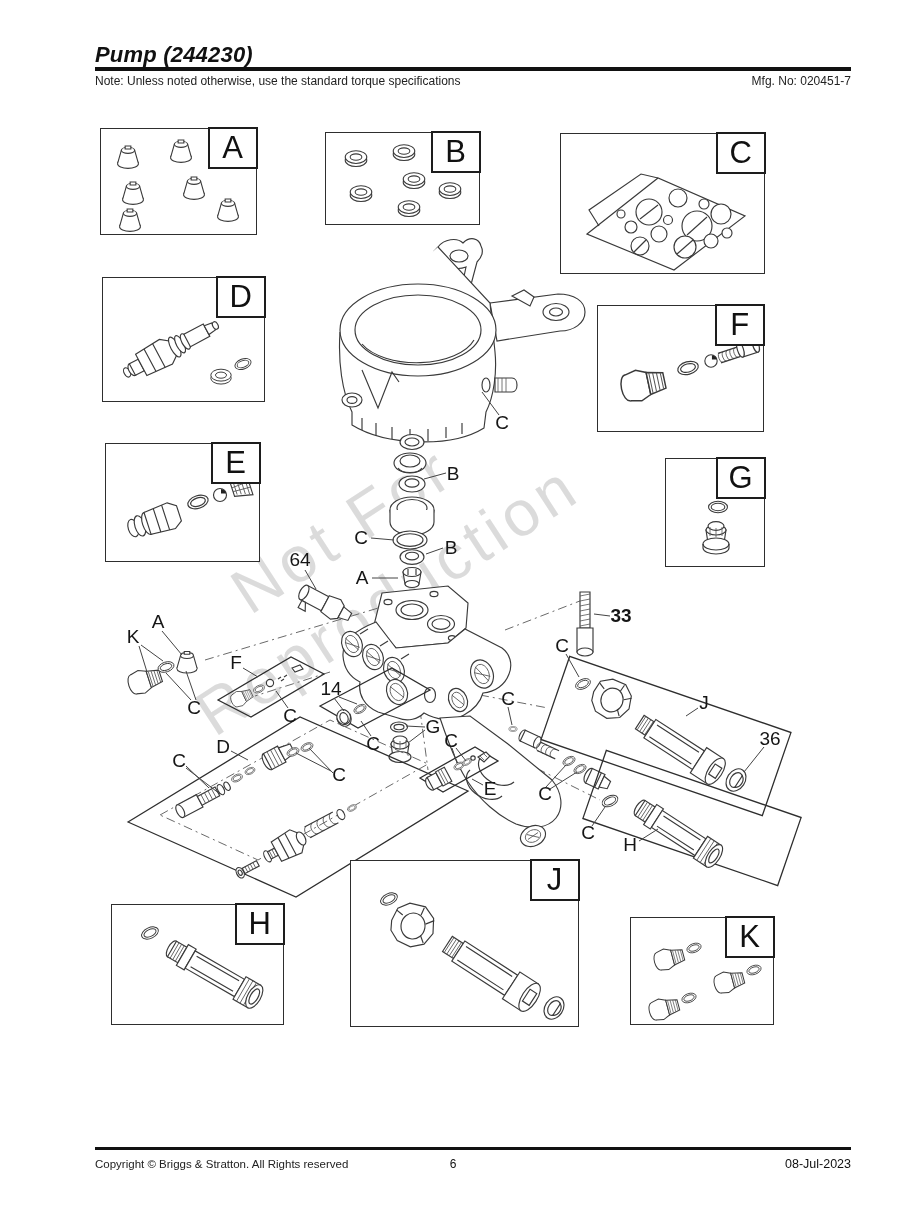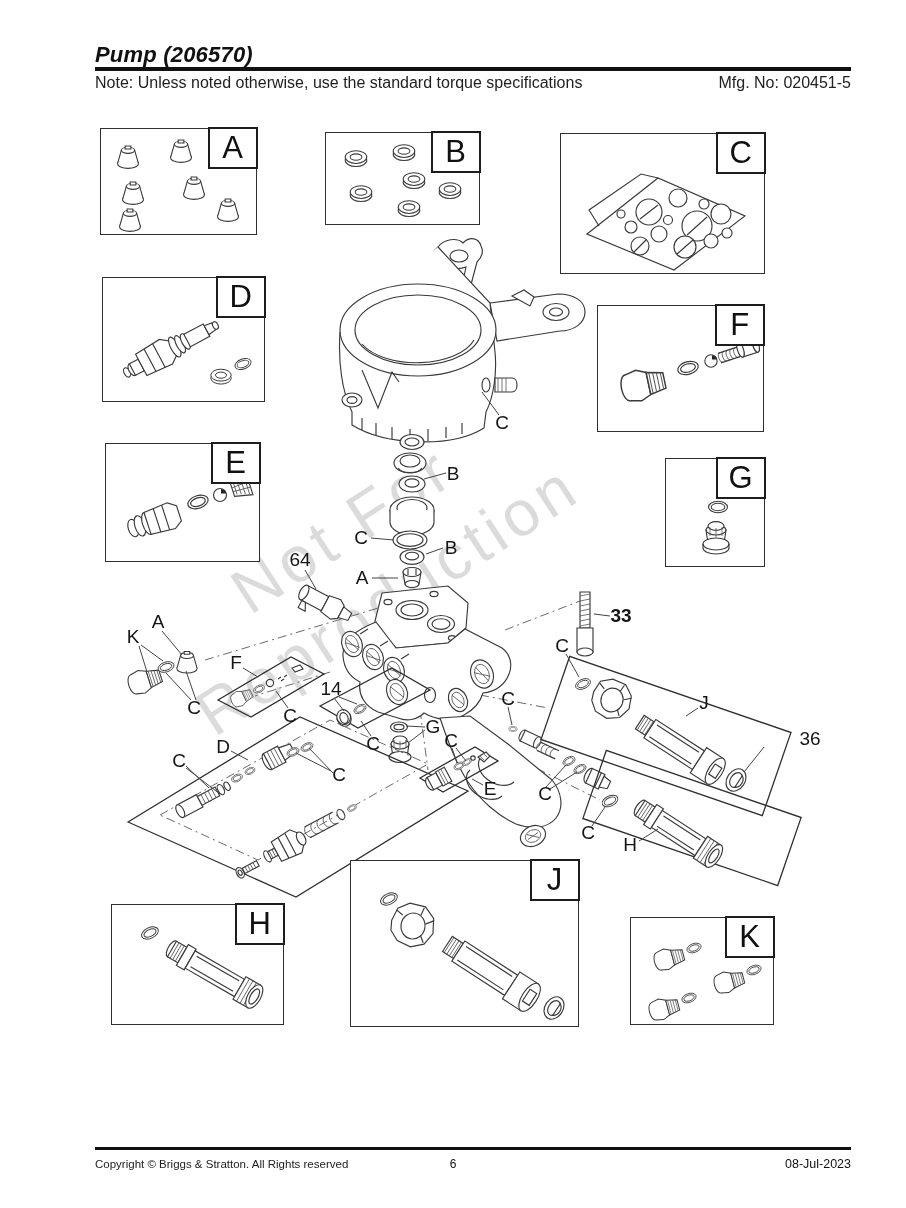--- a/index.html
+++ b/index.html
@@ -1,21 +1,21 @@
 <!DOCTYPE html>
 <html><head>
 <meta charset="utf-8">
 <style>
   html,body{margin:0;padding:0;background:#fff;}
   .page{position:relative;width:906px;height:1208px;background:#fff;overflow:hidden;
         font-family:"Liberation Sans",sans-serif;color:#111;}
   
   .title{position:absolute;left:95px;top:42px;font-size:22px;font-weight:bold;font-style:italic;letter-spacing:.2px;}
   .title-rule{position:absolute;left:95px;top:67px;width:756px;height:4px;background:#111;}
-  .note-row{position:absolute;left:95px;top:74px;width:756px;display:flex;justify-content:space-between;font-size:16px;color:#222;text-align:right;}
+  .note-row{position:absolute;left:95px;top:74px;width:756px;display:flex;justify-content:space-between;font-size:12px;color:#222;text-align:right;}
   
   .footer-rule{position:absolute;left:95px;top:1147px;width:756px;height:2.5px;background:#111;}
   .footer-left{position:absolute;left:95px;top:1158px;font-size:11.5px;color:#222;text-align:right;}
   .footer-page{position:absolute;left:0;top:1157px;width:906px;text-align:center;font-size:12px;}
   .footer-right{position:absolute;right:55px;top:1157px;font-size:12.5px;}
   
   .watermark{position:absolute;left:105px;top:400px;width:520px;height:330px;display:flex;flex-direction:column;
              align-items:center;justify-content:center;transform:rotate(-33deg);color:#bfbfbf;opacity:.55;
              font-size:64px;letter-spacing:5px;line-height:1.3;pointer-events:none;}
   
@@ -61,25 +61,25 @@
         <path class="fw" d="M2,-9 L15,-6 L15,6.5 L2,9 z"></path>
         <path class="hat" d="M4,-8.3 L4,8.3 M7,-7.6 L7,7.7 M10,-7 L10,7.1 M13,-6.4 L13,6.6"></path>
       </g>
       <g id="ballspring">
         <circle class="fw" r="6.5"></circle>
         <path d="M1,-6 A6.5,6.5 0 0 1 6.3,-1.5 L1,-1.5 z" fill="#222"></path>
       </g>
     </defs>
   </svg>
 
-  <div class="title">Pump (206570)</div>
+  <div class="title">Pump (244230)</div>
   <div class="title-rule"></div>
   <div class="note-row">
     <span>Note: Unless noted otherwise, use the standard torque specifications</span>
-    <span>Mfg. No: 020451-5</span>
+    <span>Mfg. No: 020451-7</span>
   </div>
 
   <div class="watermark">
     <div>Not For</div>
     <div>Reproduction</div>
   </div>
 
   <svg class="drawing" style="position:absolute;left:0;top:0" width="906" height="1208" viewBox="0 0 906 1208">
 
     <g>
@@ -582,21 +582,21 @@
       <span class="callout" style="left: 236px; top: 663px;">F</span>
       <span class="callout" style="left: 290px; top: 716px;">C</span>
       <span class="callout" style="left: 331px; top: 689px;">14</span>
       <span class="callout" style="left: 373px; top: 744px;">C</span>
       <span class="callout" style="left: 223px; top: 747px;">D</span>
       <span class="callout" style="left: 179px; top: 761px;">C</span>
       <span class="callout" style="left: 339px; top: 775px;">C</span>
       <span class="callout" style="left: 621px; top: 616px; font-weight: bold;">33</span>
       <span class="callout" style="left: 562px; top: 646px;">C</span>
       <span class="callout" style="left: 704px; top: 703px;">J</span>
-      <span class="callout" style="left: 770px; top: 739px; margin-left: 40px;">36</span>
+      <span class="callout" style="left: 770px; top: 739px;">36</span>
       <span class="callout" style="left: 508px; top: 699px;">C</span>
       <span class="callout" style="left: 433px; top: 727px;">G</span>
       <span class="callout" style="left: 451px; top: 741px;">C</span>
       <span class="callout" style="left: 490px; top: 789px;">E</span>
       <span class="callout" style="left: 545px; top: 794px;">C</span>
       <span class="callout" style="left: 588px; top: 833px;">C</span>
       <span class="callout" style="left: 630px; top: 845px;">H</span>
     </div>
 
   <div class="footer-rule"></div>

